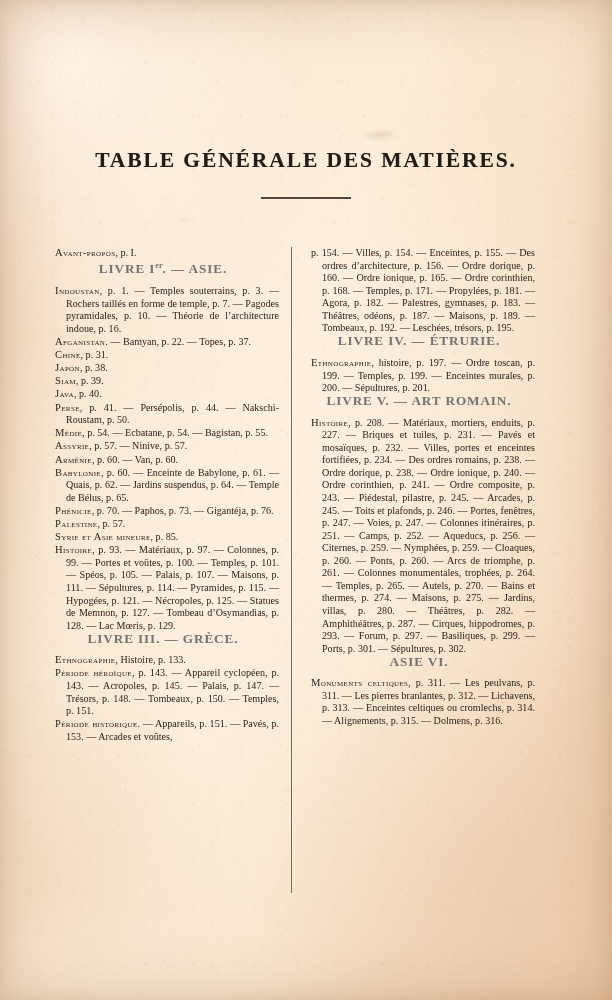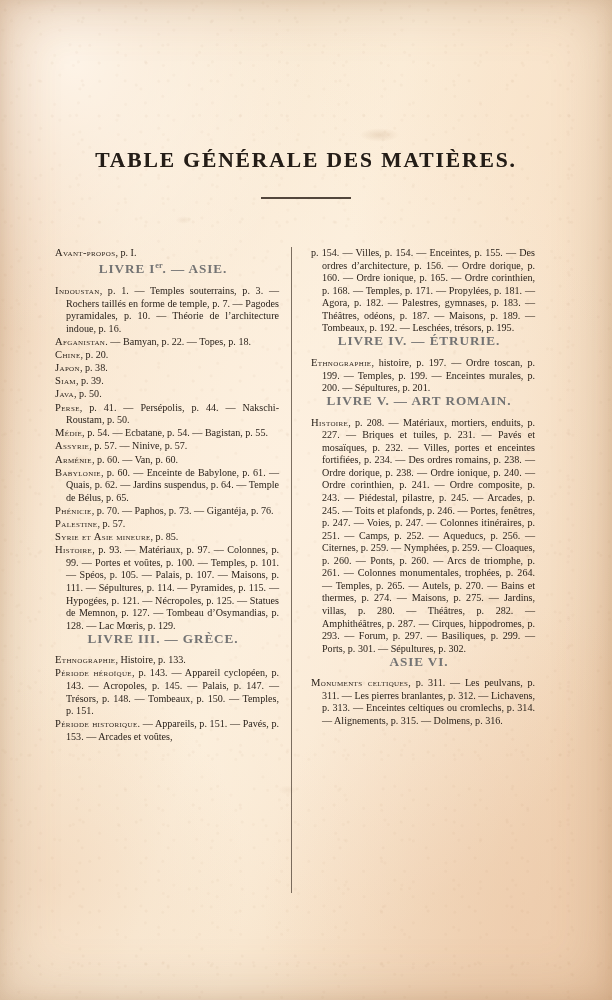--- a/index.html
+++ b/index.html
@@ -174,25 +174,25 @@
     <div class="doc-title">TABLE GÉNÉRALE DES MATIÈRES.</div>
     <div class="title-rule"></div>
   </div>
 
   <div id="columns">
     <div id="col-divider"></div>
     <div class="col col-left" id="col-left">
         <p class="entry"><span class="hw">Avant-propos</span><span>, p. I.</span></p>
         <div class="entry book-head">LIVRE <span>I</span><sup>er</sup>. — ASIE.</div>
         <p class="entry"><span class="hw">Indoustan</span><span>, p. 1. — Temples souterrains, p. 3. — Rochers taillés en forme de temple, p. 7. — Pagodes pyramidales, p. 10. — Théorie de l’architecture indoue, p. 16.</span></p>
-        <p class="entry"><span class="hw">Afganistan</span><span>. — Bamyan, p. 22. — Topes, p. 18.</span></p>
-        <p class="entry"><span class="hw">Chine</span><span>, p. 20.</span></p>
+        <p class="entry"><span class="hw">Afganistan</span><span>. — Bamyan, p. 22. — Topes, p. 37.</span></p>
+        <p class="entry"><span class="hw">Chine</span><span>, p. 31.</span></p>
         <p class="entry"><span class="hw">Japon</span><span>, p. 38.</span></p>
         <p class="entry"><span class="hw">Siam</span><span>, p. 39.</span></p>
-        <p class="entry"><span class="hw">Java</span><span>, p. 50.</span></p>
+        <p class="entry"><span class="hw">Java</span><span>, p. 40.</span></p>
         <p class="entry"><span class="hw">Perse</span><span>, p. 41. — Persépolis, p. 44. — Nakschi-Roustam, p. 50.</span></p>
         <p class="entry"><span class="hw">Médie</span><span>, p. 54. — Ecbatane, p. 54. — Bagistan, p. 55.</span></p>
         <p class="entry"><span class="hw">Assyrie</span><span>, p. 57. — Ninive, p. 57.</span></p>
         <p class="entry"><span class="hw">Arménie</span><span>, p. 60. — Van, p. 60.</span></p>
         <p class="entry"><span class="hw">Babylonie</span><span>, p. 60. — Enceinte de Babylone, p. 61. — Quais, p. 62. — Jardins suspendus, p. 64. — Temple de Bélus, p. 65.</span></p>
         <p class="entry"><span class="hw">Phénicie</span><span>, p. 70. — Paphos, p. 73. — Gigantéja, p. 76.</span></p>
         <p class="entry"><span class="hw">Palestine</span><span>, p. 57.</span></p>
         <p class="entry"><span class="hw">Syrie et Asie mineure</span><span>, p. 85.</span></p>
         <p class="entry"><span class="hw">Histoire</span><span>, p. 93. — Matériaux, p. 97. — Colonnes, p. 99. — Portes et voûtes, p. 100. — Temples, p. 101. — Spéos, p. 105. — Palais, p. 107. — Maisons, p. 111. — Sépultures, p. 114. — Pyramides, p. 115. — Hypogées, p. 121. — Nécropoles, p. 125. — Statues de Memnon, p. 127. — Tombeau d’Osymandias, p. 128. — Lac Mœris, p. 129.</span></p>
         <div class="entry book-head">LIVRE III. — GRÈCE.</div>

